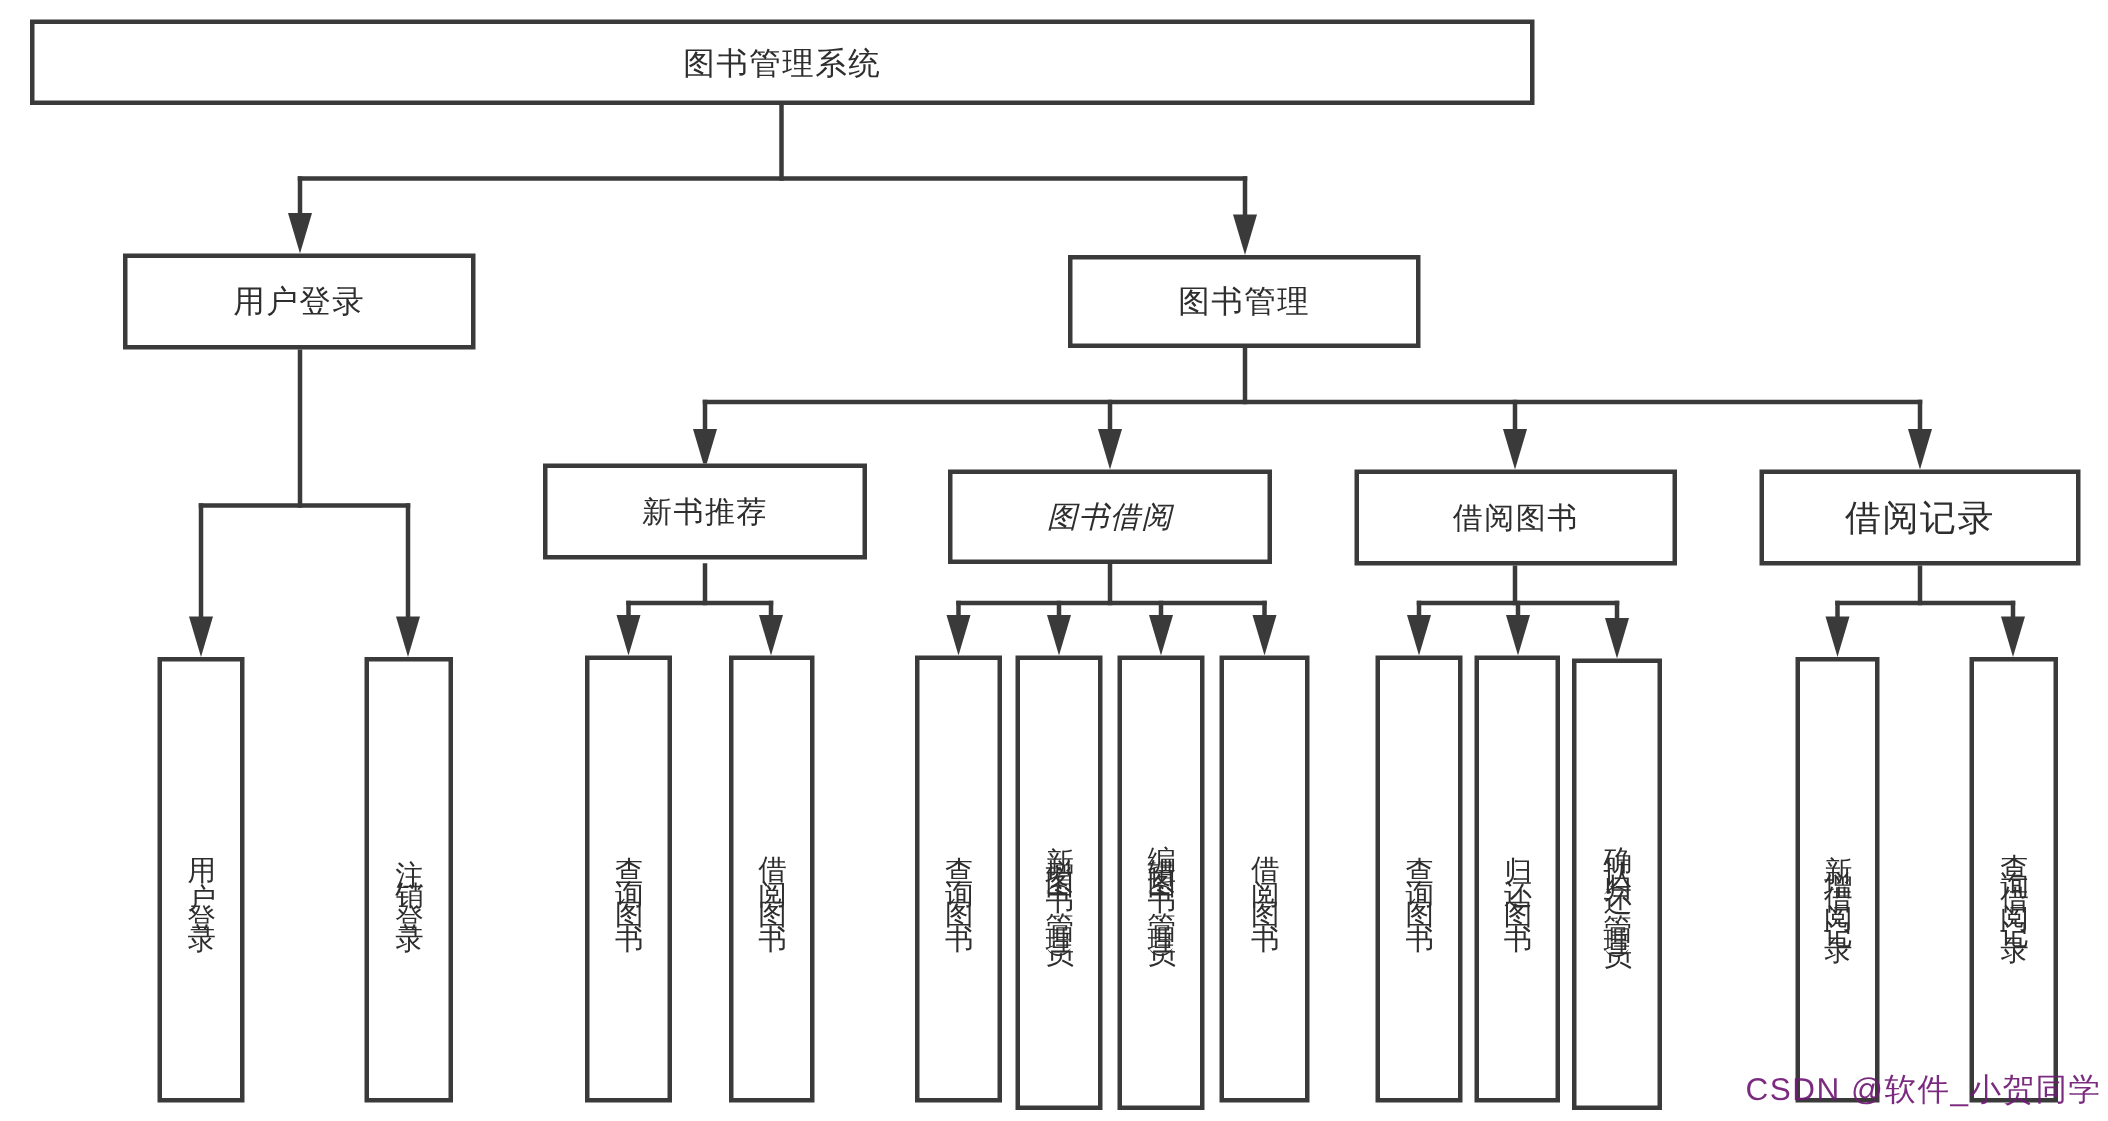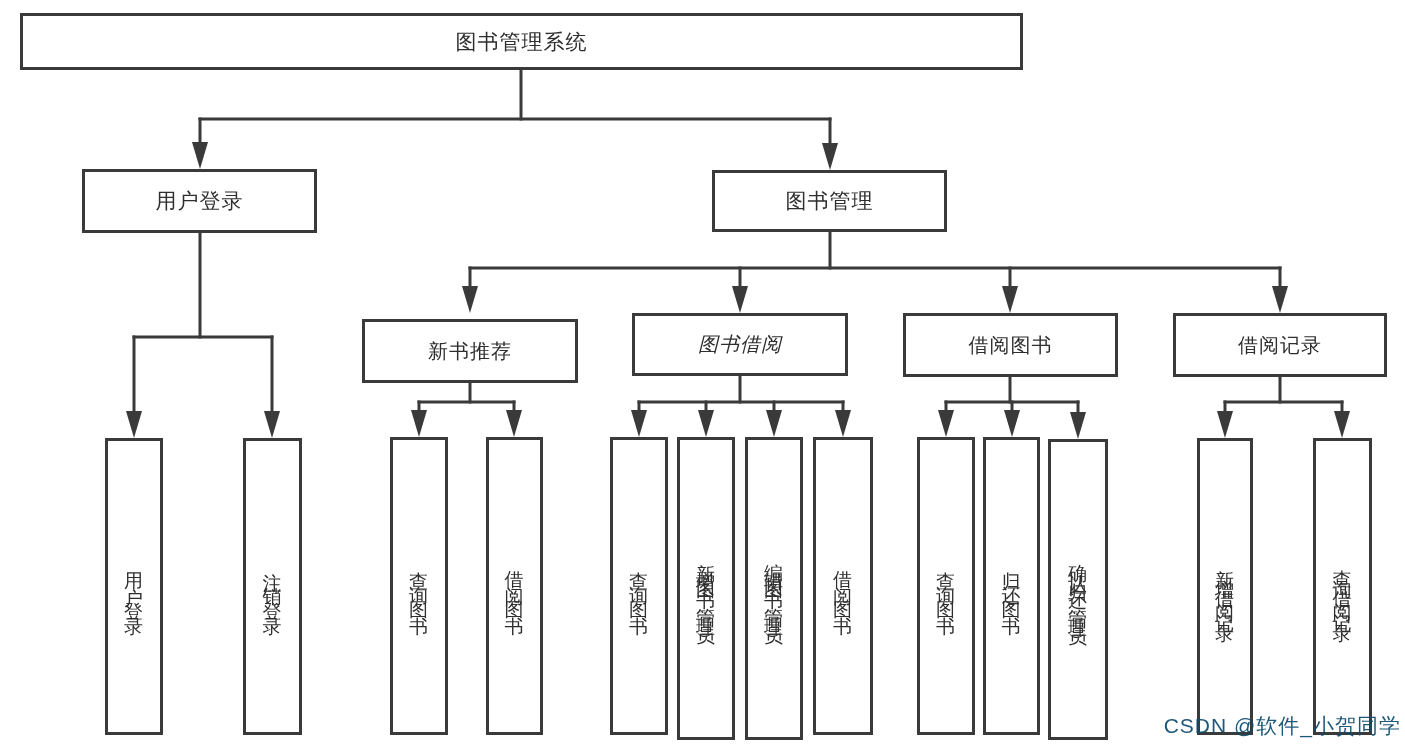--- a/index.html
+++ b/index.html
@@ -25,21 +25,21 @@
     writing-mode:vertical-lr;text-orientation:mixed;
     font-size:19px;color:#2e2e2e;letter-spacing:15px;
     line-height:1;
   }
   .vbox.med{letter-spacing:11px;}
   .vbox.tight{letter-spacing:9px;}
   #watermark{
     position:absolute;z-index:3;
     top:712px;right:4px;
     font-size:21px;letter-spacing:1px;
-    color:#0c4a6e;opacity:0.92;
+    color:#701a75;opacity:0.92;
     white-space:nowrap;
   }
 </style>
 </head>
 <body>
 
 <div id="stage">
 
   <svg id="wires" width="1405" height="747" viewBox="0 0 1405 747">
       <line x1="521" y1="70" x2="521" y2="119" stroke="#3a3a3a" stroke-width="3" stroke-linecap="square"></line>
@@ -94,24 +94,24 @@
       <polygon points="1217,411 1233,411 1225,438" fill="#3a3a3a"></polygon>
       <line x1="1342" y1="402" x2="1342" y2="416" stroke="#3a3a3a" stroke-width="3" stroke-linecap="square"></line>
       <polygon points="1334,411 1350,411 1342,438" fill="#3a3a3a"></polygon>
     </svg>
 
   <div class="hbox" style="left:20px;top:13px;width:1003px;height:57px;">图书管理系统</div>
 
   <div class="hbox" style="left:82px;top:169px;width:235px;height:64px;">用户登录</div>
   <div class="hbox" style="left:712px;top:170px;width:235px;height:62px;">图书管理</div>
 
-  <div class="hbox" style="left:362px;top:319px;width:216px;height:64px;font-size:20px;">新书推荐</div>
+  <div class="hbox" style="left:362px;top:309px;width:216px;height:64px;font-size:20px;">新书推荐</div>
   <div class="hbox" style="left:632px;top:313px;width:216px;height:63px;font-size:20px;font-style:italic;">图书借阅</div>
   <div class="hbox" style="left:903px;top:313px;width:215px;height:64px;font-size:20px;">借阅图书</div>
-  <div class="hbox" style="left:1173px;top:313px;width:214px;height:64px;font-size:20px;">借阅记录</div>
+  <div class="hbox" style="left:1173px;top:313px;width:214px;height:64px;font-size:24px;">借阅记录</div>
 
   <div class="vbox" style="left:105px;top:438px;width:58px;height:297px;">用户登录</div>
   <div class="vbox" style="left:243px;top:438px;width:59px;height:297px;">注销登录</div>
 
   <div class="vbox" style="left:390px;top:437px;width:58px;height:298px;">查询图书</div>
   <div class="vbox" style="left:486px;top:437px;width:57px;height:298px;">借阅图书</div>
 
   <div class="vbox" style="left:610px;top:437px;width:58px;height:298px;">查询图书</div>
   <div class="vbox tight" style="left:677px;top:437px;width:58px;height:303px;">新增图书（管理员）</div>
   <div class="vbox tight" style="left:745px;top:437px;width:58px;height:303px;">编辑图书（管理员）</div>

